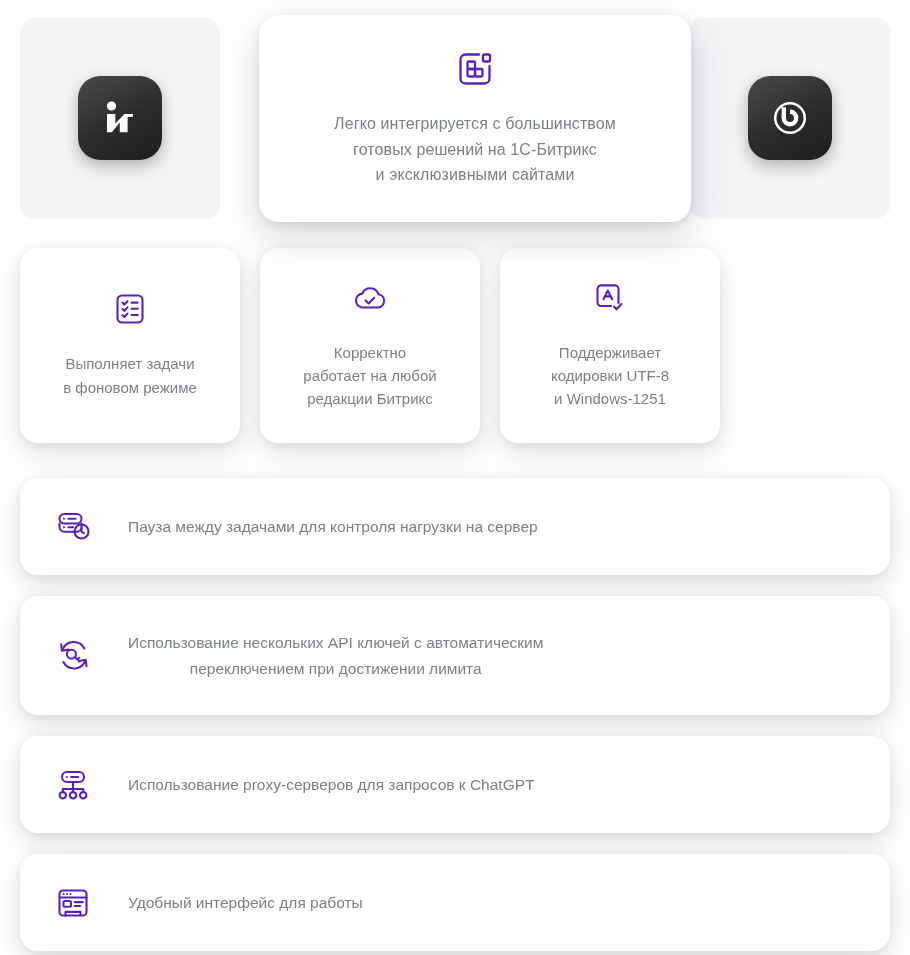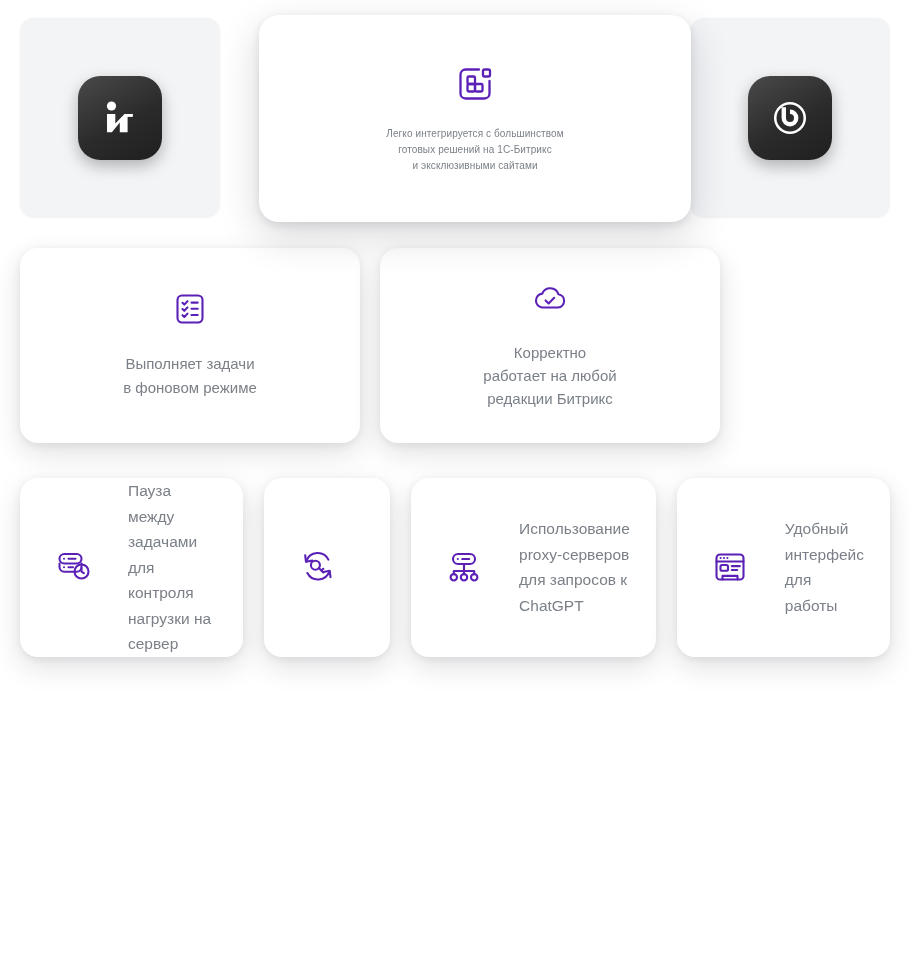--- a/index.html
+++ b/index.html
@@ -68,21 +68,21 @@
     align-items: center;
     justify-content: center;
     padding: 16px 30px;
     z-index: 5;
   }
 
   .hero-icon { margin-bottom: 22px; }
 
   .hero-text {
     text-align: center;
-    font-size: 10px;
+    font-size: 16px;
     line-height: 1.6;
     color: #7b8088;
     letter-spacing: 0.1px;
     white-space: pre-line;
   }
 
   
   .quad-row {
     position: absolute;
     left: 20px;
@@ -116,22 +116,23 @@
     white-space: pre-line;
   }
 
   
   .wide-list {
     position: absolute;
     left: 20px;
     top: 478px;
     width: 870px;
     display: flex;
-    flex-direction: row;
+    flex-direction: column;
     gap: 21px;
+    text-align: center;
   }
 
   .wide-row {
     background: #ffffff;
     border-radius: 18px;
     box-shadow: 0 10px 28px rgba(20,20,35,0.13),
                 0 2px 8px rgba(20,20,35,0.07);
     display: flex;
     align-items: center;
     padding: 0 26px;
@@ -230,20 +231,33 @@
         <svg width="38" height="34" viewBox="0 0 38 34" fill="none" stroke="#5b21b6" stroke-width="2.1" stroke-linecap="round" stroke-linejoin="round">
           <path d="M11 26.5 A7 7 0 0 1 11.3 12.6 A8.6 8.6 0 0 1 27.4 13.2 A6.7 6.7 0 0 1 27 26.5 Z"></path>
           <path d="M14.6 19.4 l3 3 l5.6 -5.6"></path>
         </svg>
       </span>
       <div class="quad-text">Корректно
 работает на любой
 редакции Битрикс</div>
     </div>
 
+    <div class="quad-card">
+      <span class="quad-icon">
+        <svg width="34" height="34" viewBox="0 0 34 34" fill="none" stroke="#5b21b6" stroke-width="2.1" stroke-linecap="round" stroke-linejoin="round">
+          <path d="M25.5 22 V8 A3.6 3.6 0 0 0 21.9 4.4 H8.1 A3.6 3.6 0 0 0 4.5 8 V21.4 A3.6 3.6 0 0 0 8.1 25 H18"></path>
+          <path d="M10.4 18.4 L14.8 9.5 L19.2 18.4"></path>
+          <path d="M12 15.4 h5.6"></path>
+          <path d="M21 25.6 l2.4 2.6 l5 -5.2"></path>
+        </svg>
+      </span>
+      <div class="quad-text">Поддерживает
+кодировки UTF-8
+и Windows-1251</div>
+    </div>
 
   </div>
 
   <div class="wide-list">
 
     <div class="wide-row">
       <span class="wide-icon">
         <svg width="36" height="34" viewBox="0 0 36 34" fill="none" stroke="#5b21b6" stroke-width="2.1" stroke-linecap="round" stroke-linejoin="round">
           <rect x="3.5" y="4" width="22" height="9.5" rx="4.75"></rect>
           <path d="M8 8.7 h0.01"></path>
@@ -263,20 +277,22 @@
         <svg width="36" height="34" viewBox="0 0 36 34" fill="none" stroke="#5b21b6" stroke-width="2.1" stroke-linecap="round" stroke-linejoin="round">
           <path d="M6.3 11.2 A12 12 0 0 1 28.4 9.6"></path>
           <path d="M5.2 5.4 L6 11.8 L12.3 10.6"></path>
           <path d="M29.4 21.4 A12 12 0 0 1 7.4 23"></path>
           <path d="M30.5 27.2 L29.7 20.8 L23.4 22"></path>
           <circle cx="15.4" cy="15.2" r="4.5"></circle>
           <path d="M18.8 18 l4.6 4.6"></path>
           <path d="M21.5 20.6 l1.8 -1.8"></path>
         </svg>
       </span>
+      <div class="wide-text">Использование нескольких API ключей с автоматическим
+переключением при достижении лимита</div>
     </div>
 
     <div class="wide-row">
       <span class="wide-icon">
         <svg width="34" height="32" viewBox="0 0 34 32" fill="none" stroke="#5b21b6" stroke-width="2.1" stroke-linecap="round" stroke-linejoin="round">
           <rect x="6" y="3" width="22" height="10" rx="5"></rect>
           <path d="M10.8 8 h0.01"></path>
           <path d="M15.2 8 h7"></path>
           <path d="M17 13 v5"></path>
           <path d="M6.8 23 v-3 h20.4 v3"></path>

